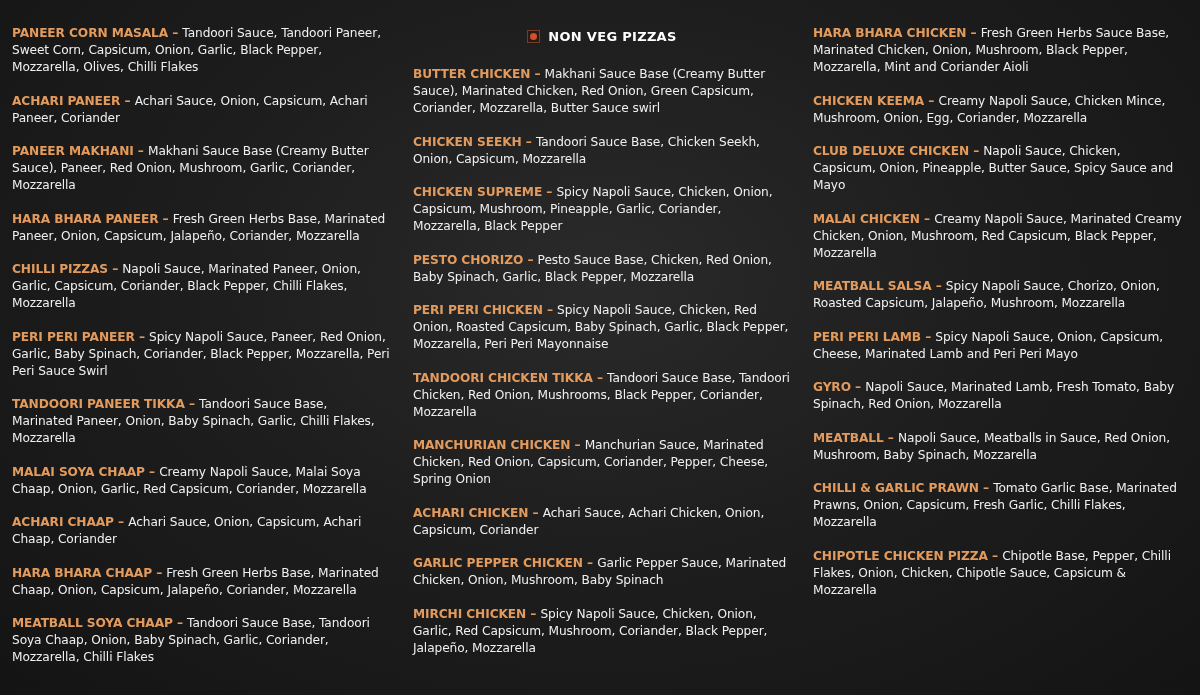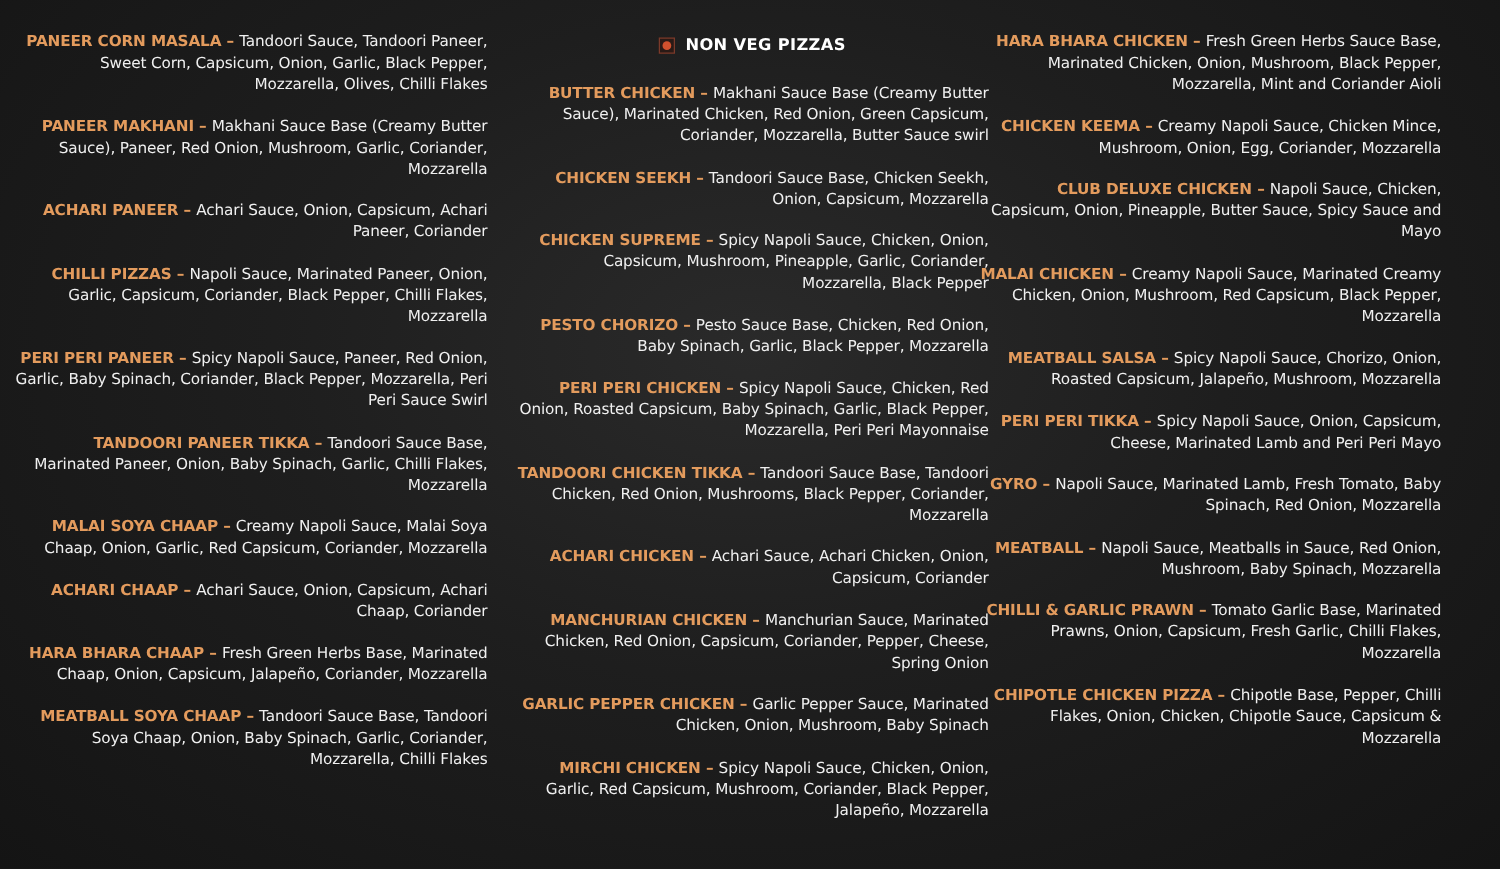--- a/index.html
+++ b/index.html
@@ -8,25 +8,24 @@
     background: #1c1c1c;
     background-image:
       radial-gradient(ellipse at 50% 40%, #2a2a2a 0%, #1e1e1e 45%, #141414 100%);
     font-family: "DejaVu Sans", sans-serif;
     color: #f2f2f2;
     position: relative;
   }
   .col {
     position: absolute; top: 25px;
     width: 378px;
-    text-align: right;
   }
   .col-1 { left: 12px; }
   .col-2 { left: 413px; }
-  .col-3 { left: 781px; width: 372px; }
+  .col-3 { left: 813px; width: 372px; }
   .item {
     font-size: 12.2px;
     line-height: 17px;
     margin: 0 0 16.5px 0;
     letter-spacing: -0.1px;
   }
   .name {
     color: #e39b5d;
     font-weight: bold;
   }
@@ -46,22 +45,23 @@
   }
   .section-title {
     font-weight: bold; font-size: 13px; letter-spacing: 0.3px; color: #ffffff;
   }
 </style>
 </head>
 <body>
 
 <div class="col col-1">
   <div class="item"><span class="name">PANEER CORN MASALA</span><span class="sep"> – </span><span class="desc">Tandoori Sauce, Tandoori Paneer, Sweet Corn, Capsicum, Onion, Garlic, Black Pepper, Mozzarella, Olives, Chilli Flakes</span></div>
+  <div class="item"><span class="name">ACHARI PANEER</span><span class="sep"> – </span><span class="desc">Achari Sauce, Onion, Capsicum, Achari Paneer, Coriander</span></div>
   <div class="item"><span class="name">PANEER MAKHANI</span><span class="sep"> – </span><span class="desc">Makhani Sauce Base (Creamy Butter Sauce), Paneer, Red Onion, Mushroom, Garlic, Coriander, Mozzarella</span></div>
-  <div class="item"><span class="name">ACHARI PANEER</span><span class="sep"> – </span><span class="desc">Achari Sauce, Onion, Capsicum, Achari Paneer, Coriander</span></div>
+  <div class="item"><span class="name">HARA BHARA PANEER</span><span class="sep"> – </span><span class="desc">Fresh Green Herbs Base, Marinated Paneer, Onion, Capsicum, Jalapeño, Coriander, Mozzarella</span></div>
   <div class="item"><span class="name">CHILLI PIZZAS</span><span class="sep"> – </span><span class="desc">Napoli Sauce, Marinated Paneer, Onion, Garlic, Capsicum, Coriander, Black Pepper, Chilli Flakes, Mozzarella</span></div>
   <div class="item"><span class="name">PERI PERI PANEER</span><span class="sep"> – </span><span class="desc">Spicy Napoli Sauce, Paneer, Red Onion, Garlic, Baby Spinach, Coriander, Black Pepper, Mozzarella, Peri Peri Sauce Swirl</span></div>
   <div class="item"><span class="name">TANDOORI PANEER TIKKA</span><span class="sep"> – </span><span class="desc">Tandoori Sauce Base, Marinated Paneer, Onion, Baby Spinach, Garlic, Chilli Flakes, Mozzarella</span></div>
   <div class="item"><span class="name">MALAI SOYA CHAAP</span><span class="sep"> – </span><span class="desc">Creamy Napoli Sauce, Malai Soya Chaap, Onion, Garlic, Red Capsicum, Coriander, Mozzarella</span></div>
   <div class="item"><span class="name">ACHARI CHAAP</span><span class="sep"> – </span><span class="desc">Achari Sauce, Onion, Capsicum, Achari Chaap, Coriander</span></div>
   <div class="item"><span class="name">HARA BHARA CHAAP</span><span class="sep"> – </span><span class="desc">Fresh Green Herbs Base, Marinated Chaap, Onion, Capsicum, Jalapeño, Coriander, Mozzarella</span></div>
   <div class="item"><span class="name">MEATBALL SOYA CHAAP</span><span class="sep"> – </span><span class="desc">Tandoori Sauce Base, Tandoori Soya Chaap, Onion, Baby Spinach, Garlic, Coriander, Mozzarella, Chilli Flakes</span></div>
 </div>
 
 <div class="col col-2">
@@ -70,30 +70,30 @@
         <span class="dot"></span>
       </span>
     <span class="section-title">NON VEG PIZZAS</span>
   </div>
   <div class="item"><span class="name">BUTTER CHICKEN</span><span class="sep"> – </span><span class="desc">Makhani Sauce Base (Creamy Butter Sauce), Marinated Chicken, Red Onion, Green Capsicum, Coriander, Mozzarella, Butter Sauce swirl</span></div>
   <div class="item"><span class="name">CHICKEN SEEKH</span><span class="sep"> – </span><span class="desc">Tandoori Sauce Base, Chicken Seekh, Onion, Capsicum, Mozzarella</span></div>
   <div class="item"><span class="name">CHICKEN SUPREME</span><span class="sep"> – </span><span class="desc">Spicy Napoli Sauce, Chicken, Onion, Capsicum, Mushroom, Pineapple, Garlic, Coriander, Mozzarella, Black Pepper</span></div>
   <div class="item"><span class="name">PESTO CHORIZO</span><span class="sep"> – </span><span class="desc">Pesto Sauce Base, Chicken, Red Onion, Baby Spinach, Garlic, Black Pepper, Mozzarella</span></div>
   <div class="item"><span class="name">PERI PERI CHICKEN</span><span class="sep"> – </span><span class="desc">Spicy Napoli Sauce, Chicken, Red Onion, Roasted Capsicum, Baby Spinach, Garlic, Black Pepper, Mozzarella, Peri Peri Mayonnaise</span></div>
   <div class="item"><span class="name">TANDOORI CHICKEN TIKKA</span><span class="sep"> – </span><span class="desc">Tandoori Sauce Base, Tandoori Chicken, Red Onion, Mushrooms, Black Pepper, Coriander, Mozzarella</span></div>
+  <div class="item"><span class="name">MANCHURIAN CHICKEN</span><span class="sep"> – </span><span class="desc">Manchurian Sauce, Marinated Chicken, Red Onion, Capsicum, Coriander, Pepper, Cheese, Spring Onion</span></div>
   <div class="item"><span class="name">ACHARI CHICKEN</span><span class="sep"> – </span><span class="desc">Achari Sauce, Achari Chicken, Onion, Capsicum, Coriander</span></div>
-  <div class="item"><span class="name">MANCHURIAN CHICKEN</span><span class="sep"> – </span><span class="desc">Manchurian Sauce, Marinated Chicken, Red Onion, Capsicum, Coriander, Pepper, Cheese, Spring Onion</span></div>
   <div class="item"><span class="name">GARLIC PEPPER CHICKEN</span><span class="sep"> – </span><span class="desc">Garlic Pepper Sauce, Marinated Chicken, Onion, Mushroom, Baby Spinach</span></div>
   <div class="item"><span class="name">MIRCHI CHICKEN</span><span class="sep"> – </span><span class="desc">Spicy Napoli Sauce, Chicken, Onion, Garlic, Red Capsicum, Mushroom, Coriander, Black Pepper, Jalapeño, Mozzarella</span></div>
 </div>
 
 <div class="col col-3">
   <div class="item"><span class="name">HARA BHARA CHICKEN</span><span class="sep"> – </span><span class="desc">Fresh Green Herbs Sauce Base, Marinated Chicken, Onion, Mushroom, Black Pepper, Mozzarella, Mint and Coriander Aioli</span></div>
   <div class="item"><span class="name">CHICKEN KEEMA</span><span class="sep"> – </span><span class="desc">Creamy Napoli Sauce, Chicken Mince, Mushroom, Onion, Egg, Coriander, Mozzarella</span></div>
   <div class="item"><span class="name">CLUB DELUXE CHICKEN</span><span class="sep"> – </span><span class="desc">Napoli Sauce, Chicken, Capsicum, Onion, Pineapple, Butter Sauce, Spicy Sauce and Mayo</span></div>
   <div class="item"><span class="name">MALAI CHICKEN</span><span class="sep"> – </span><span class="desc">Creamy Napoli Sauce, Marinated Creamy Chicken, Onion, Mushroom, Red Capsicum, Black Pepper, Mozzarella</span></div>
   <div class="item"><span class="name">MEATBALL SALSA</span><span class="sep"> – </span><span class="desc">Spicy Napoli Sauce, Chorizo, Onion, Roasted Capsicum, Jalapeño, Mushroom, Mozzarella</span></div>
-  <div class="item"><span class="name">PERI PERI TIKKA</span><span class="sep"> – </span><span class="desc">Spicy Napoli Sauce, Onion, Capsicum, Cheese, Marinated Lamb and Peri Peri Mayo</span></div>
+  <div class="item"><span class="name">PERI PERI LAMB</span><span class="sep"> – </span><span class="desc">Spicy Napoli Sauce, Onion, Capsicum, Cheese, Marinated Lamb and Peri Peri Mayo</span></div>
   <div class="item"><span class="name">GYRO</span><span class="sep"> – </span><span class="desc">Napoli Sauce, Marinated Lamb, Fresh Tomato, Baby Spinach, Red Onion, Mozzarella</span></div>
   <div class="item"><span class="name">MEATBALL</span><span class="sep"> – </span><span class="desc">Napoli Sauce, Meatballs in Sauce, Red Onion, Mushroom, Baby Spinach, Mozzarella</span></div>
   <div class="item"><span class="name">CHILLI &amp; GARLIC PRAWN</span><span class="sep"> – </span><span class="desc">Tomato Garlic Base, Marinated Prawns, Onion, Capsicum, Fresh Garlic, Chilli Flakes, Mozzarella</span></div>
   <div class="item"><span class="name">CHIPOTLE CHICKEN PIZZA</span><span class="sep"> – </span><span class="desc">Chipotle Base, Pepper, Chilli Flakes, Onion, Chicken, Chipotle Sauce, Capsicum &amp; Mozzarella</span></div>
 </div>
 
 </body></html>

